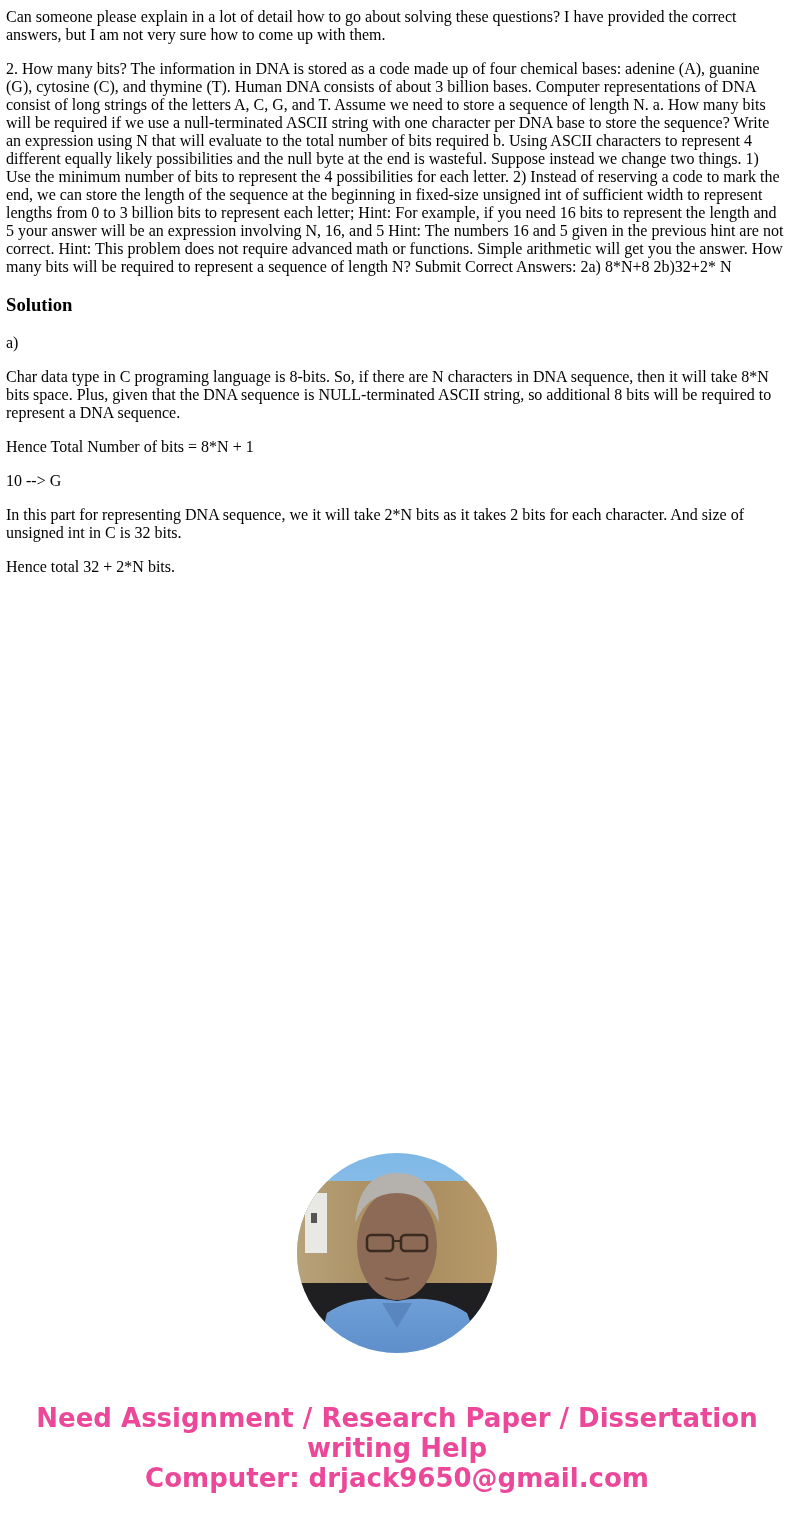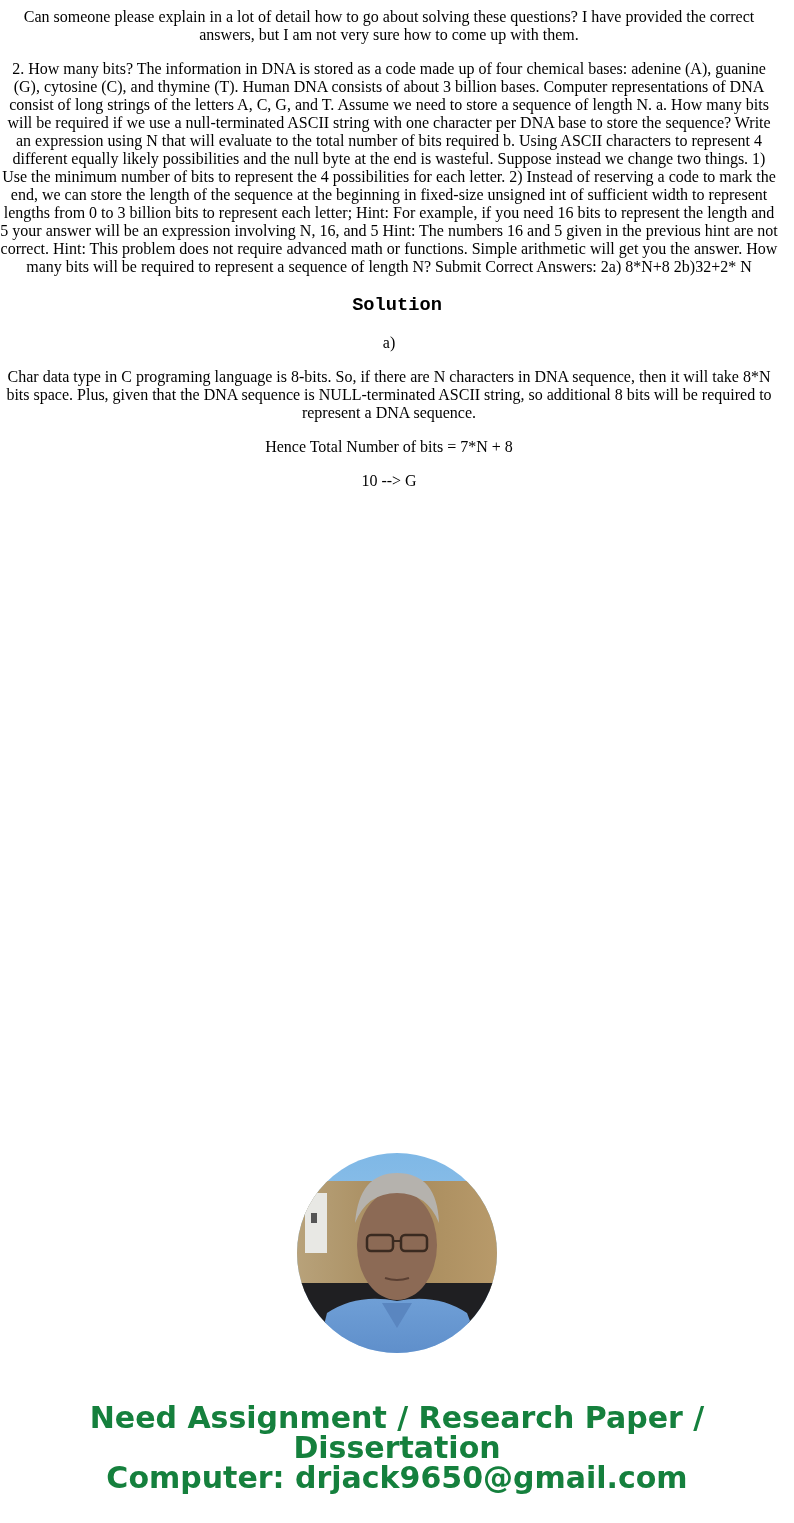--- a/index.html
+++ b/index.html
@@ -8,71 +8,71 @@
       height: 1523px;
       position: relative;
       overflow: hidden;
       font-family: "Liberation Serif", "DejaVu Serif", serif;
       font-size: 16px;
       line-height: 18px;
       color: #000000;
     }
     .content {
       position: absolute;
-      left: 0;
+      left: 6px;
       top: 8px;
       width: 778px;
-      text-align: center;
     }
     p { margin: 0 0 16px 0; }
     h3 {
       font-size: 18.7px;
       font-weight: bold;
-      margin: 18px 0 18px 16px;
+      margin: 18px 0 18px 0;
       line-height: 22px;
-      font-family: Liberation Mono, monospace;
     }
     .avatar {
       position: absolute;
       left: 297px;
       top: 1153px;
       width: 200px;
       height: 200px;
       border-radius: 50%;
       overflow: hidden;
     }
     .footer {
       position: absolute;
       left: 0;
       top: 1403px;
       width: 794px;
       text-align: center;
       font-family: "DejaVu Sans", sans-serif;
       font-weight: bold;
-      font-size: 30px;
+      font-size: 26px;
       line-height: 30px;
-      color: #15803d;
+      color: #ec4899;
     }
     .footer div { margin: 0; }
   </style>
 </head>
 <body>
 
 <div class="content">
   <p>Can someone please explain in a lot of detail how to go about solving these questions? I have provided the correct answers, but I am not very sure how to come up with them.</p>
   <p>2. How many bits? The information in DNA is stored as a code made up of four chemical bases: adenine (A), guanine (G), cytosine (C), and thymine (T). Human DNA consists of about 3 billion bases. Computer representations of DNA consist of long strings of the letters A, C, G, and T. Assume we need to store a sequence of length N. a. How many bits will be required if we use a null-terminated ASCII string with one character per DNA base to store the sequence? Write an expression using N that will evaluate to the total number of bits required b. Using ASCII characters to represent 4 different equally likely possibilities and the null byte at the end is wasteful. Suppose instead we change two things. 1) Use the minimum number of bits to represent the 4 possibilities for each letter. 2) Instead of reserving a code to mark the end, we can store the length of the sequence at the beginning in fixed-size unsigned int of sufficient width to represent lengths from 0 to 3 billion bits to represent each letter; Hint: For example, if you need 16 bits to represent the length and 5 your answer will be an expression involving N, 16, and 5 Hint: The numbers 16 and 5 given in the previous hint are not correct. Hint: This problem does not require advanced math or functions. Simple arithmetic will get you the answer. How many bits will be required to represent a sequence of length N? Submit Correct Answers: 2a) 8*N+8 2b)32+2* N</p>
 
   <h3>Solution</h3>
 
   <p>a)</p>
   <p>Char data type in C programing language is 8-bits. So, if there are N characters in DNA sequence, then it will take 8*N bits space. Plus, given that the DNA sequence is NULL-terminated ASCII string, so additional 8 bits will be required to represent a DNA sequence.</p>
-  <p>Hence Total Number of bits = 7*N + 8</p>
+  <p>Hence Total Number of bits = 8*N + 1</p>
 
   <p>10 --&gt; G</p>
 
+  <p>In this part for representing DNA sequence, we it will take 2*N bits as it takes 2 bits for each character. And size of unsigned int in C is 32 bits.</p>
+  <p>Hence total 32 + 2*N bits.</p>
 </div>
 
 <div class="avatar">
   <svg width="200" height="200" viewBox="0 0 200 200">
     <defs>
       <linearGradient id="sky" x1="0" y1="0" x2="0" y2="1">
         <stop offset="0" stop-color="#7fb8e6"></stop>
         <stop offset="1" stop-color="#a9cdee"></stop>
       </linearGradient>
       <linearGradient id="wall" x1="0" y1="0" x2="1" y2="0">
@@ -96,14 +96,15 @@
     <path d="M58 70 Q62 20 100 20 Q140 20 142 70 Q130 40 100 40 Q70 40 58 70 Z" fill="#b5b2ad"></path>
     <rect x="70" y="82" width="26" height="16" rx="4" fill="none" stroke="#3a2a20" stroke-width="2.5"></rect>
     <rect x="104" y="82" width="26" height="16" rx="4" fill="none" stroke="#3a2a20" stroke-width="2.5"></rect>
     <line x1="96" y1="88" x2="104" y2="88" stroke="#3a2a20" stroke-width="2"></line>
     <path d="M88 125 Q100 129 112 125" stroke="#5a3f32" stroke-width="2" fill="none"></path>
   </svg>
 </div>
 
 <div class="footer">
   <div>Need Assignment / Research Paper / Dissertation</div>
+  <div>writing Help</div>
   <div>Computer: drjack9650@gmail.com</div>
 </div>
 
 </body></html>

